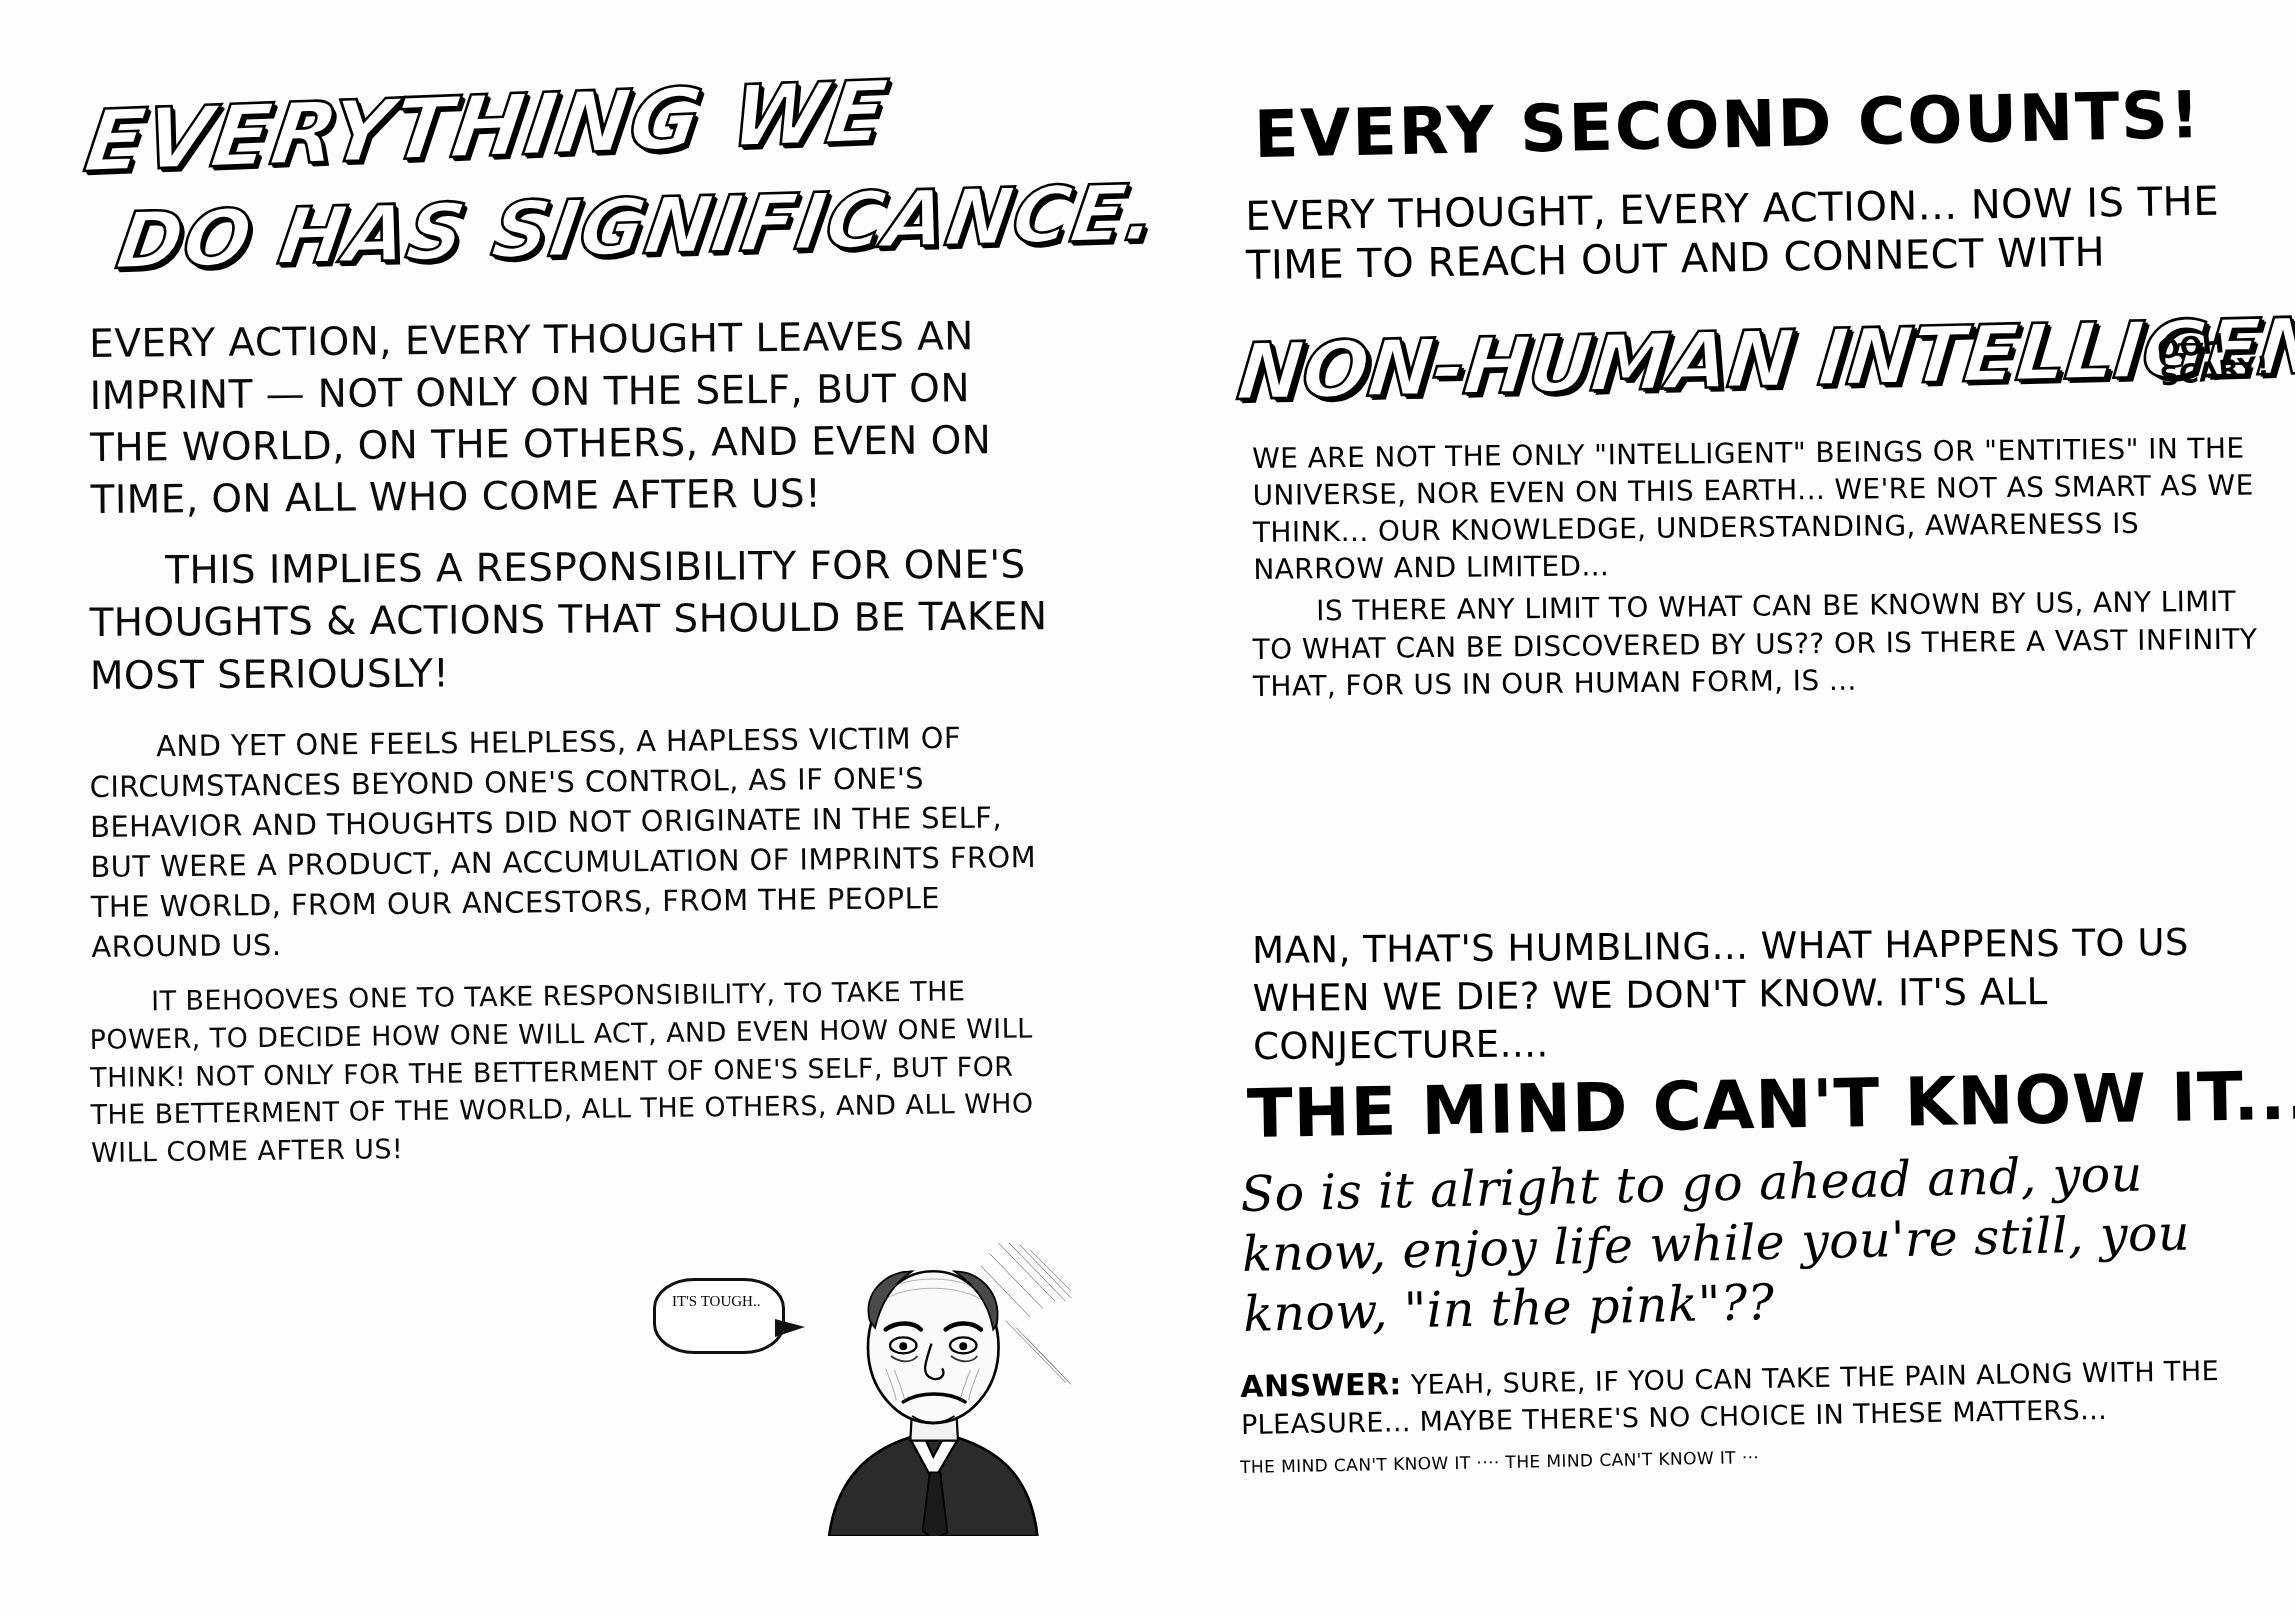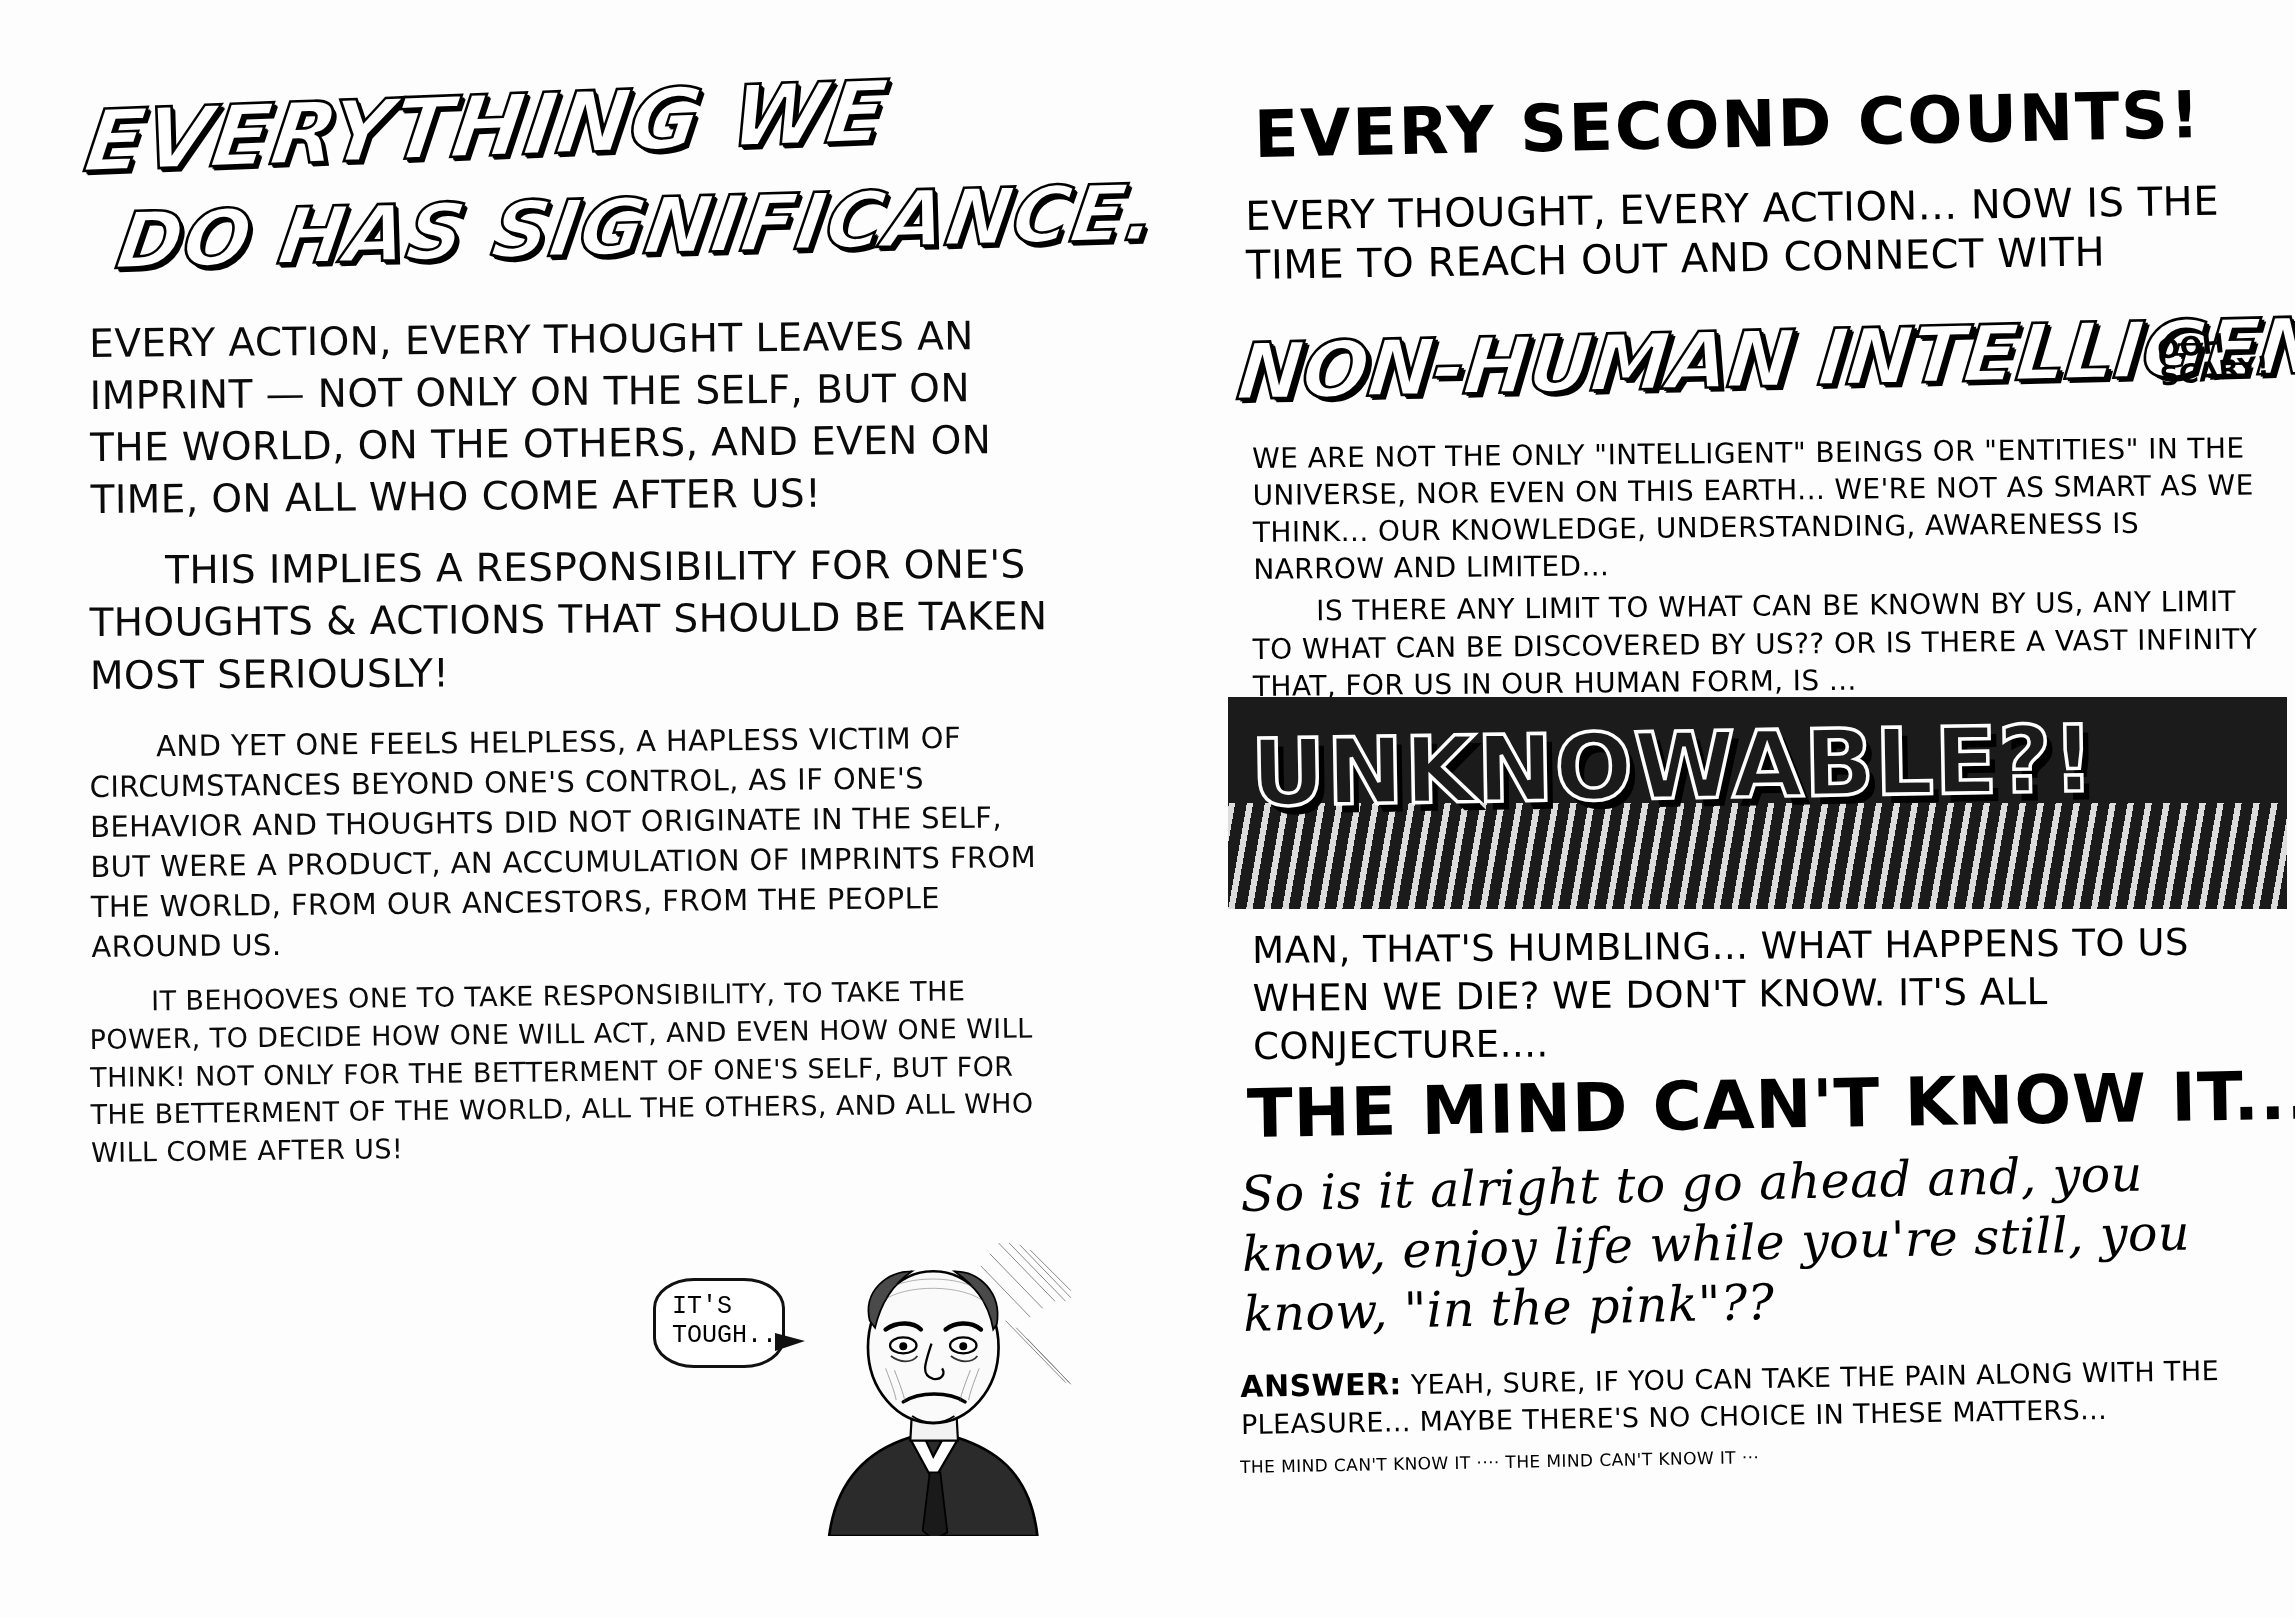--- a/index.html
+++ b/index.html
@@ -110,26 +110,26 @@
     transform: rotate(-0.7deg);
     transform-origin: left top;
   }
 
   
   .balloon {
     position: absolute;
     left: 653px;
     top: 1278px;
     width: 132px;
-    height: 90px;
+    height: 76px;
     border: 3.5px solid #111;
     border-radius: 41px / 30px;
     background: #fff;
-    font-family: Liberation Mono, monospace;
-    font-size: 25px;
+    font-family: Liberation Serif, serif;
+    font-size: 15px;
     text-transform: uppercase;
     line-height: 1.15;
     padding: 12.4px 8.8px 0 16px;
     box-sizing: border-box;
   }
   .balloon:after {
     content: "";
     position: absolute;
     right: -23px;
     bottom: 14px;
@@ -422,23 +422,20 @@
 
     <div class="r-mega">NON-HUMAN INTELLIGENCE!</div>
     <div class="r-mega-tag">
       <div>OOH</div>
       <div>SCARY!</div>
     </div>
 
     <div class="r-p1">WE ARE NOT THE ONLY "INTELLIGENT" BEINGS OR "ENTITIES" IN THE UNIVERSE, NOR EVEN ON THIS EARTH... WE'RE NOT AS SMART AS WE THINK... OUR KNOWLEDGE, UNDERSTANDING, AWARENESS IS NARROW AND LIMITED...</div>
     <div class="r-p2">IS THERE ANY LIMIT TO WHAT CAN BE KNOWN BY US, ANY LIMIT TO WHAT CAN BE DISCOVERED BY US?? OR IS THERE A VAST INFINITY THAT, FOR US IN OUR HUMAN FORM, IS ...</div>
 
-    <div class="unknowable-band">
-      <div class="unknowable-text">UNKNOWABLE?!</div>
-    </div>
 
     <div class="r-p3">MAN, THAT'S HUMBLING... WHAT HAPPENS TO US WHEN WE DIE? WE DON'T KNOW. IT'S ALL CONJECTURE....</div>
 
     <div class="r-big2">THE MIND CAN'T KNOW IT...</div>
 
     <div class="r-script">So is it alright to go ahead and, you know, enjoy life while you're still, you know, "in the pink"??</div>
 
     <div class="r-answer">
       <span class="lead">ANSWER:</span>
       <span>YEAH, SURE, IF YOU CAN TAKE THE PAIN ALONG WITH THE PLEASURE... MAYBE THERE'S NO CHOICE IN THESE MATTERS...</span>

